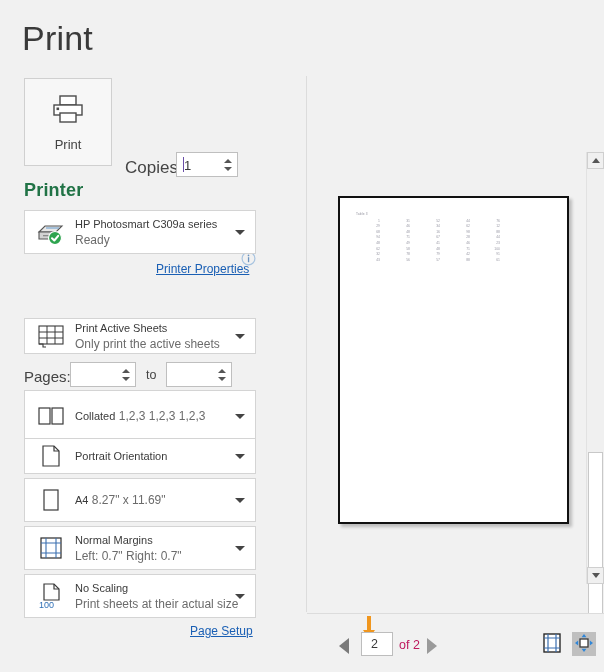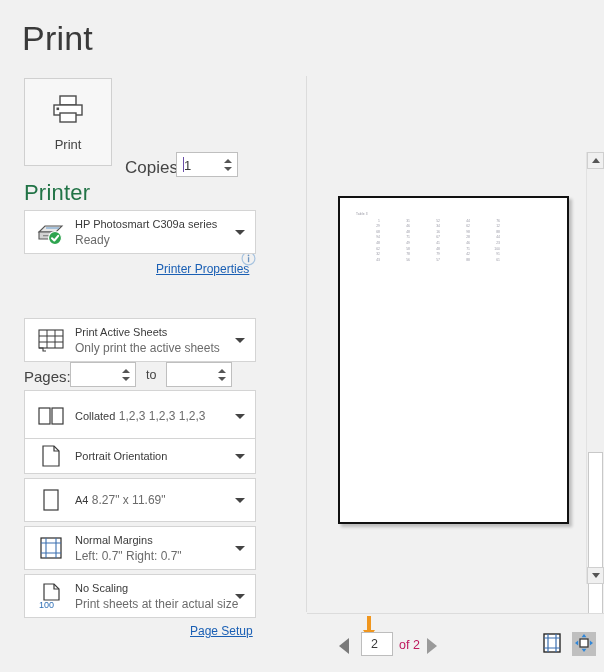--- a/index.html
+++ b/index.html
@@ -121,22 +121,22 @@
   #copies-spinner {
     left: 176px;
     top: 80px;
     width: 62px;
     height: 25px;
   }
 
   
   .section-heading {
     position: absolute;
-    font-size: 22px;
-    font-weight: 400;
+    font-size: 18px;
+    font-weight: 700;
     color: #217346;
     letter-spacing: 0.2px;
   }
   #printer-heading { left: 24px; top: 108px; }
   #settings-heading { left: 24px; top: 212px; }
 
   #info-icon {
     position: absolute;
     left: 241px;
     top: 179px;
@@ -190,21 +190,21 @@
     right: 10px;
     top: 50%;
     margin-top: -2px;
     width: 0; height: 0;
     border-left: 5px solid transparent;
     border-right: 5px solid transparent;
     border-top: 5px solid #444;
   }
 
   #printer-dropdown { top: 138px; height: 44px; }
-  #sheets-dropdown  { top: 246px; height: 44px; }
+  #sheets-dropdown  { top: 246px; height: 36px; }
   #collate-dropdown { top: 318px; height: 52px; }
   #orient-dropdown  { top: 366px; height: 36px; }
   #paper-dropdown   { top: 406px; height: 44px; }
   #margins-dropdown { top: 454px; height: 44px; }
   #scaling-dropdown { top: 502px; height: 44px; }
 
   
   .link {
     position: absolute;
     font-size: 12px;

